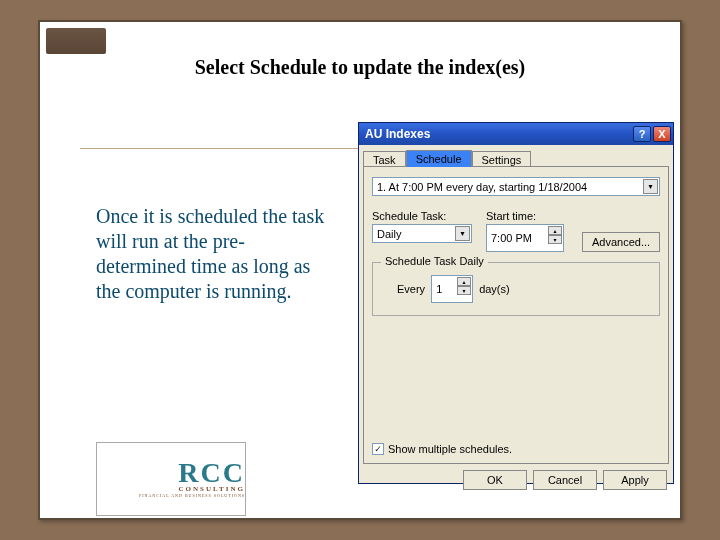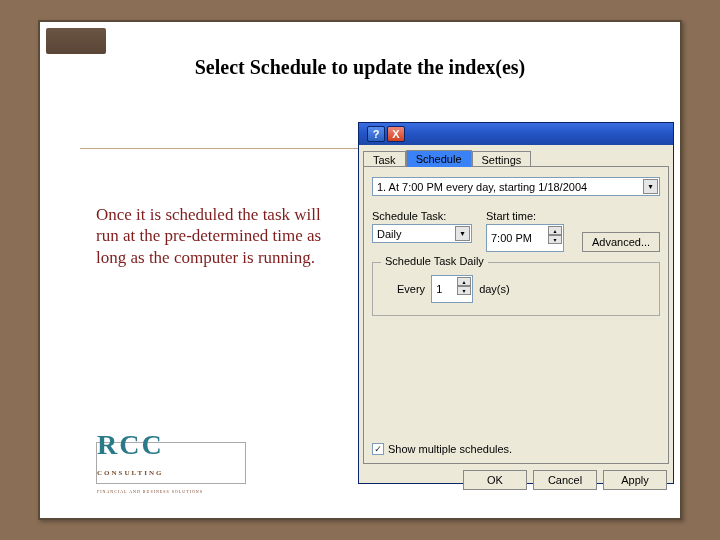--- a/index.html
+++ b/index.html
@@ -34,34 +34,33 @@
   .hr {
     position: absolute;
     left: 40px; right: 40px; top: 126px;
     height: 1px;
     background: #bfa58a;
   }
   .desc {
     position: absolute;
     left: 56px; top: 182px;
     width: 230px;
-    font-size: 17px;
+    font-size: 20px;
     line-height: 1.25;
-    color: #7f1d1d;
+    color: #0c4a6e;
   }
   .logo {
     position: absolute;
     left: 56px; top: 420px;
-    width: 150px; height: 42px;
+    width: 150px; height: 74px;
     border: 1px solid #aaa;
     background: #fff;
     display: flex; flex-direction: column;
-    align-items: flex-start; justify-content: center;
+    align-items: flex-end; justify-content: center;
     font-family: "Times New Roman", serif;
-    gap: 12px;
   }
   .logo .rcc {
     font-size: 28px; font-weight: bold; letter-spacing: 2px;
     color: #2a7a8a;
     line-height: 0.9;
   }
   .logo .sub {
     font-size: 7px; letter-spacing: 2px; color: #7a4a2a;
     font-weight: bold;
   }
@@ -226,20 +225,21 @@
   <div class="desc">Once it is scheduled the task will run at the pre-determined time as long as the computer is running.</div>
 
   <div class="logo">
     <div class="rcc">RCC</div>
     <div class="sub">CONSULTING</div>
     <div class="sub2">FINANCIAL AND BUSINESS SOLUTIONS</div>
   </div>
 
   <div class="dlg">
     <div class="titlebar">
+      <span class="t">AU Indexes</span>
       <span class="tb-btn tb-help">?</span>
       <span class="tb-btn tb-close">X</span>
     </div>
 
     <div class="tabs">
       <div class="tab inactive">Task</div>
       <div class="tab active">Schedule</div>
       <div class="tab inactive">Settings</div>
     </div>
 

